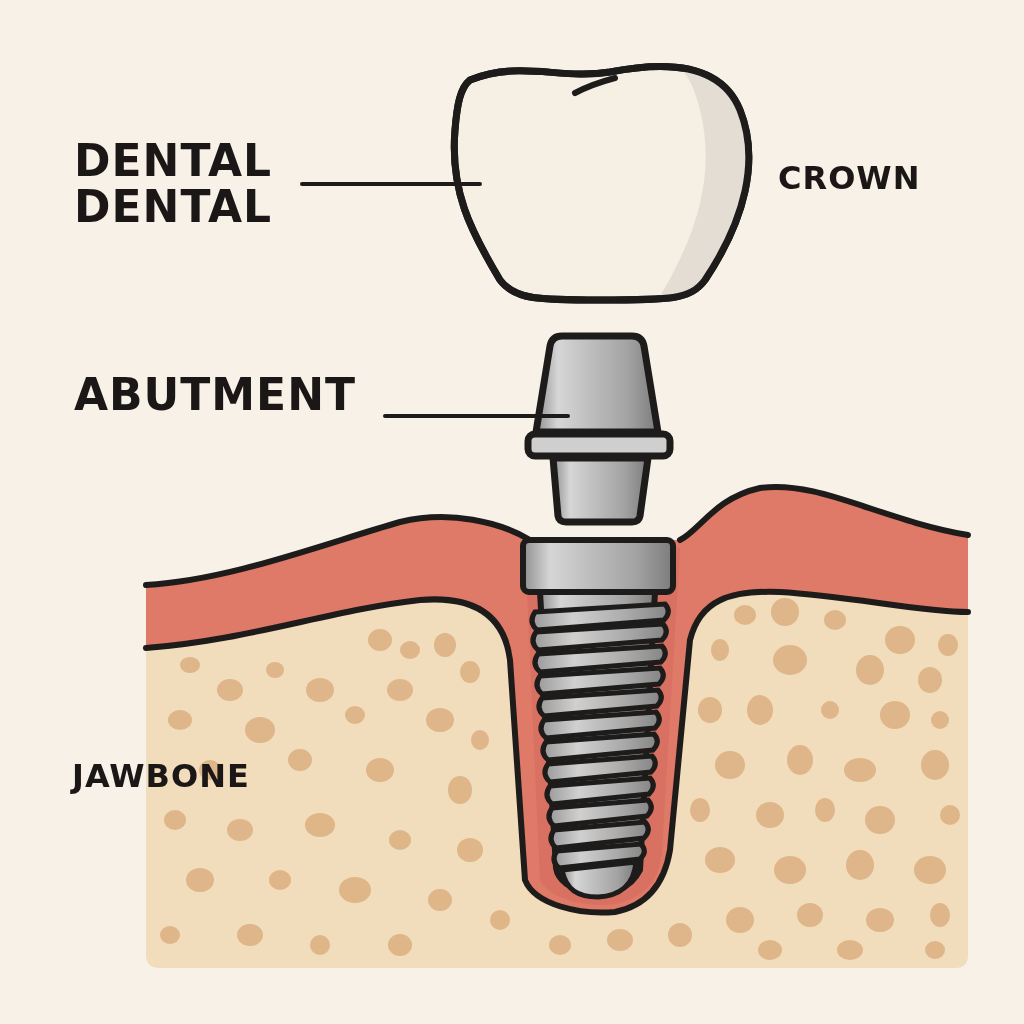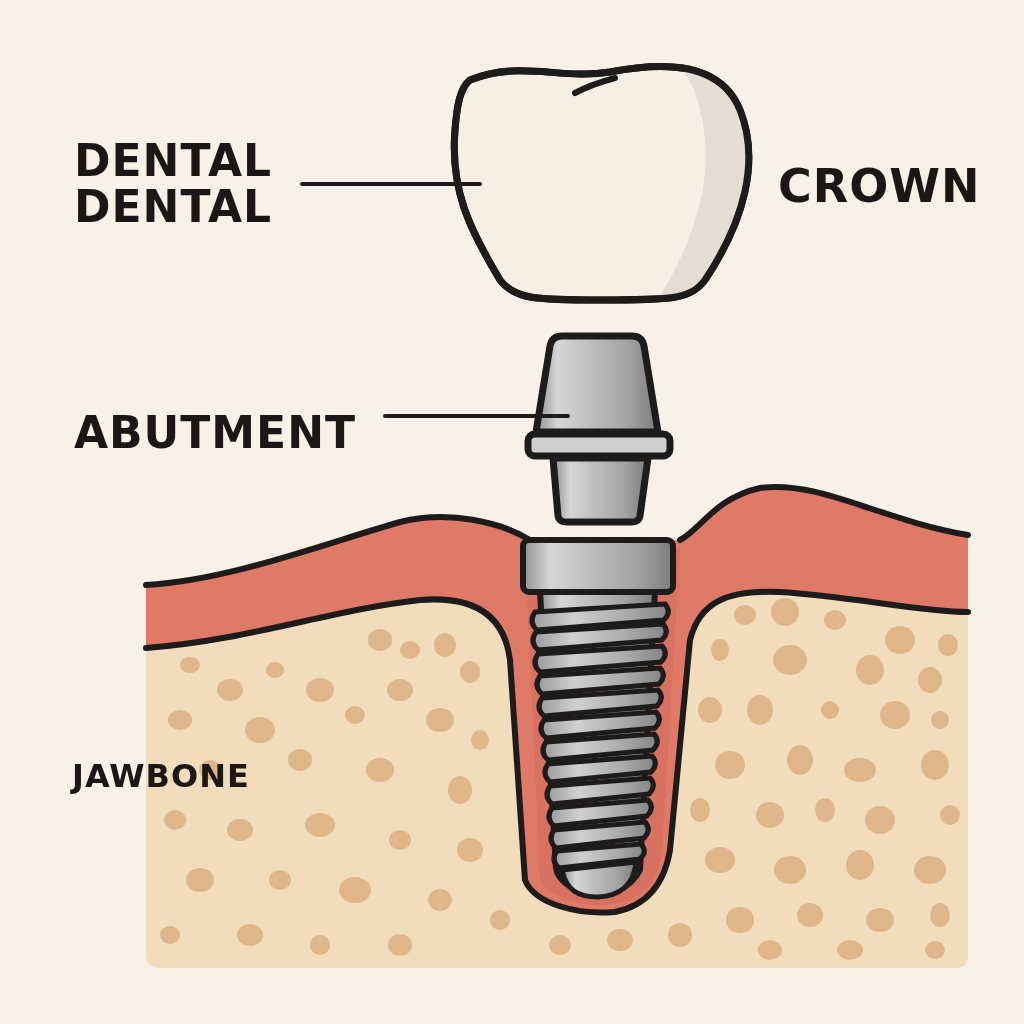--- a/index.html
+++ b/index.html
@@ -14,22 +14,22 @@
     position: absolute;
     font-family: "DejaVu Sans", sans-serif;
     font-weight: bold;
     color: #1a1716;
     letter-spacing: 1px;
     line-height: 1.05;
     white-space: nowrap;
   }
   .lbl-dental { left: 74px; top: 138px; font-size: 44px; }
   .lbl-dental span { display: block; }
-  .lbl-crown { left: 778px; top: 162px; font-size: 46px; }
-  .lbl-abut { left: 74px; top: 410px; font-size: 44px; }
+  .lbl-crown { left: 778px; top: 162px; font-size: 32px; }
+  .lbl-abut { left: 74px; top: 372px; font-size: 44px; }
   .lbl-jaw { left: 72px; top: 760px; font-size: 32px; }
 </style>
 </head>
 <body>
 
 <div class="stage">
 <svg width="1024" height="1024" viewBox="0 0 1024 1024" xmlns="http://www.w3.org/2000/svg">
   <defs>
     <linearGradient id="metal" x1="0" y1="0" x2="1" y2="0">
       <stop offset="0" stop-color="#8f8f8f"></stop>

